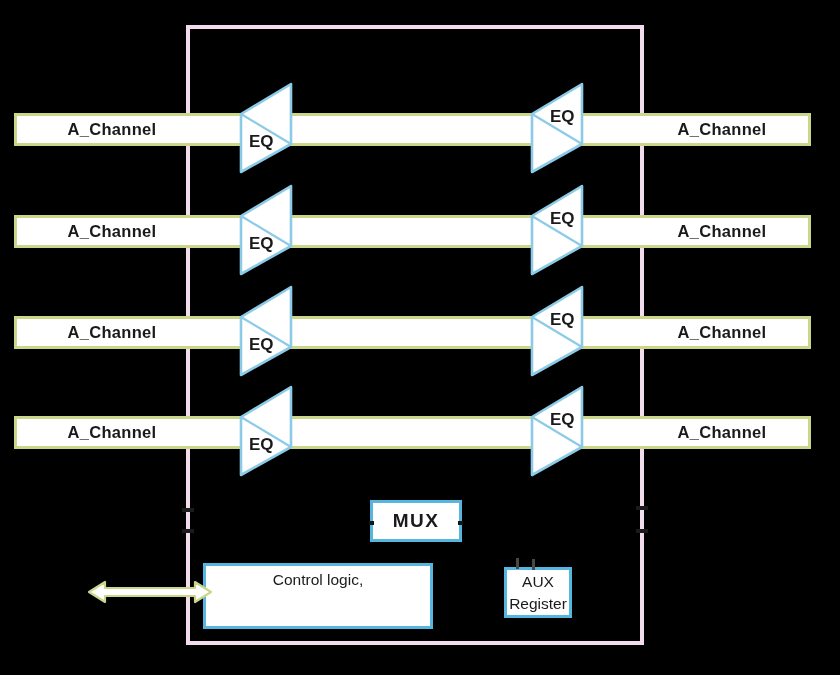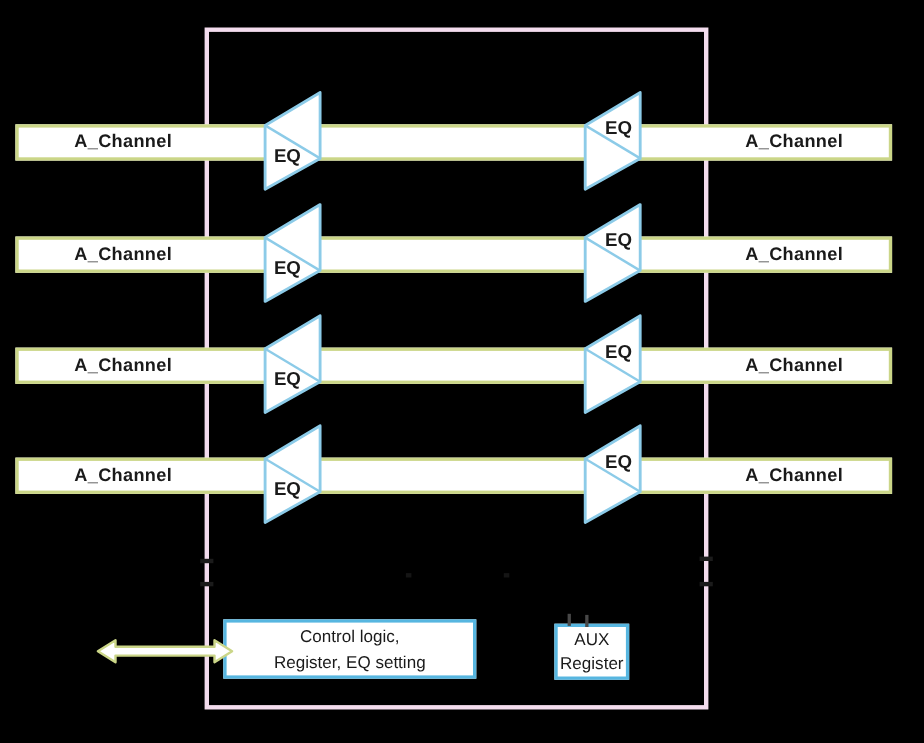--- a/index.html
+++ b/index.html
@@ -37,21 +37,21 @@
   .eq.pos-right{left:530px;}
   .eq polygon{fill:var(--fill);stroke:var(--eq-stroke);stroke-width:2.6;stroke-linejoin:round;}
   .eq line{stroke:var(--eq-stroke);stroke-width:2.2;}
   .eq text{fill:var(--ink);font-size:17px;font-weight:600;font-family:"Liberation Sans","DejaVu Sans",sans-serif;}
   .blue-box{
     position:absolute;background:var(--fill);border:3px solid var(--box-border);
     box-sizing:border-box;z-index:3;color:var(--ink);text-align:center;
   }
   .mux-box{left:370px;top:500px;width:92px;height:42px;
     font-size:19px;font-weight:600;letter-spacing:1.5px;line-height:36px;}
-  .control-box{left:203px;top:563px;width:230px;height:54px;
+  .control-box{left:203px;top:563px;width:230px;height:66px;
     font-size:15.5px;line-height:23px;padding-top:2px;}
   .aux-box{left:504px;top:567px;width:68px;height:51px;
     font-size:15.5px;line-height:22px;padding-top:1px;}
   .dbl-arrow{position:absolute;left:87px;top:580px;width:126px;height:24px;z-index:6;}
   .dbl-arrow polygon{fill:var(--fill);stroke:var(--olive);stroke-width:2.2;stroke-linejoin:round;}
   .tick-h{position:absolute;width:12px;height:4px;background:#1b1b1b;z-index:7;}
   .tick-v{position:absolute;width:3px;height:11px;background:#484848;z-index:7;}
   .notch{position:absolute;width:5px;height:4px;background:#151515;z-index:7;}
 </style>
 </head>
@@ -118,24 +118,26 @@
       <line x1="2" y1="32" x2="52" y2="62"></line>
       <text x="10" y="65">EQ</text>
     </svg>
     <svg class="eq pos-right" style="top:-31px" viewBox="0 0 54 92">
       <polygon points="52,2 2,32 2,90 52,62"></polygon>
       <line x1="2" y1="32" x2="52" y2="62"></line>
       <text x="20" y="40">EQ</text>
     </svg>
   </div>
 
+  <div class="blue-box mux-box">
+    <span>MUX</span>
+  </div>
 
   <div class="blue-box control-box">
     <div>Control logic,</div>
-    <div>Register, EQ setting</div>
   </div>
 
   <div class="blue-box aux-box">
     <div>AUX</div>
     <div>Register</div>
   </div>
 
   <svg class="dbl-arrow" viewBox="0 0 126 24">
     <polygon points="2,12 18,2 18,8 108,8 108,2 124,12 108,22 108,16 18,16 18,22"></polygon>
   </svg>

